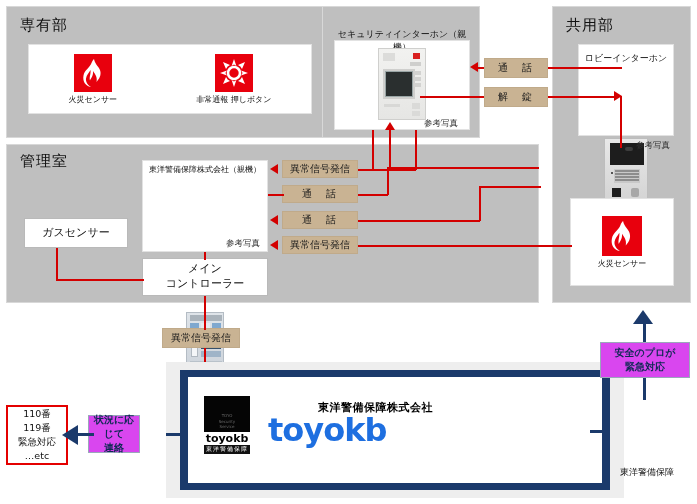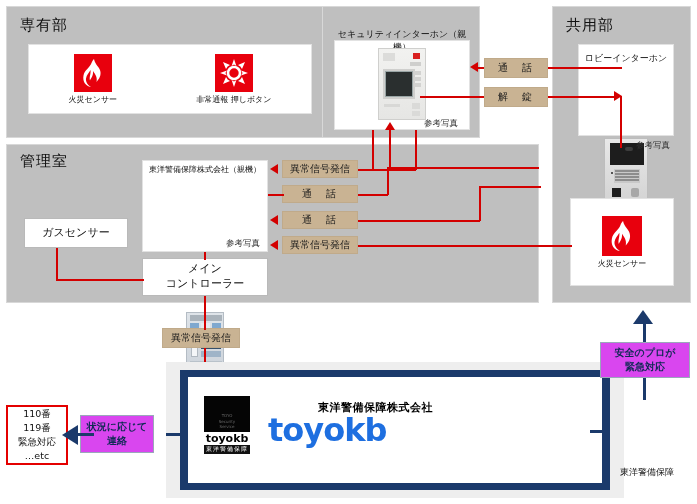--- a/index.html
+++ b/index.html
@@ -260,21 +260,21 @@
 
 <div class="abs brandname" style="left:270px;top:400px;margin-left:48px;">東洋警備保障株式会社</div>
 <div class="abs brandlogo" style="left:268px;top:414px;">toyokb</div>
 
 <div class="abs redbox" style="left:6px;top:405px;width:62px;height:60px;white-space:pre-line;">
   <span>110番
 119番
 緊急対応
 …etc</span>
 </div>
-<div class="abs navybox" style="left:80px;top:415px;width:74px;height:38px;white-space:pre-line;">
+<div class="abs navybox" style="left:88px;top:415px;width:52px;height:38px;white-space:pre-line;">
   <span>状況に応じて
 連絡</span>
 </div>
 <div class="abs nln nln-h" style="left:166px;top:433px;width:22px;"></div>
 <div class="abs nln nln-h" style="left:76px;top:433px;width:18px;"></div>
 <div class="abs arrow nar-left" style="left:62px;top:425px;"></div>
 
 <div class="abs devcap" style="left:604px;top:466px;width:86px;">東洋警備保障</div>
 <div class="abs navybox" style="left:600px;top:342px;width:90px;height:36px;white-space:pre-line;">
   <span>安全のプロが

